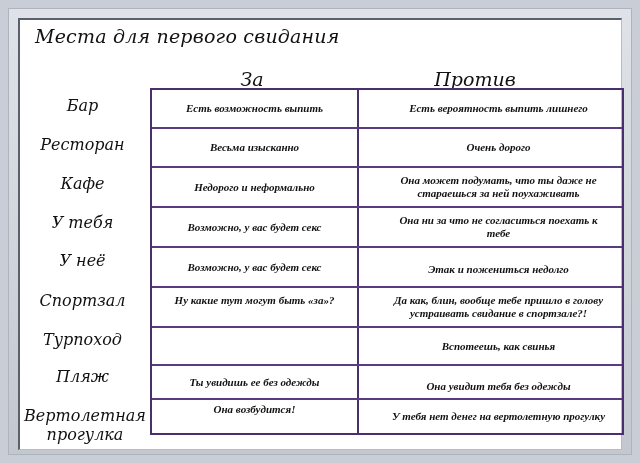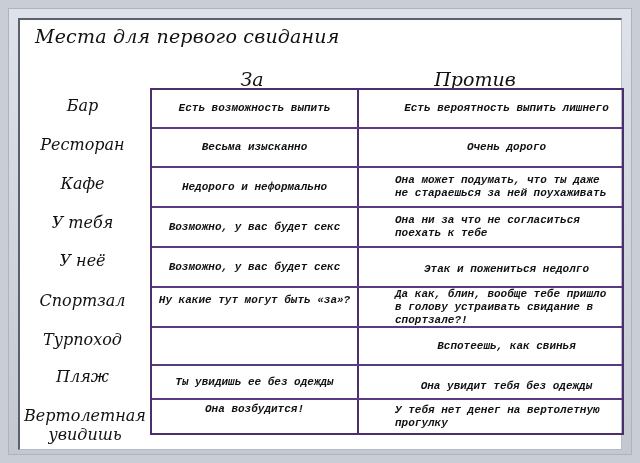--- a/index.html
+++ b/index.html
@@ -50,46 +50,46 @@
     box-sizing:border-box;
   }
   .vdiv {
     position:absolute; left:205px; top:0; bottom:0; width:2px; background:#4b2e6e;
   }
   .hline {
     position:absolute; left:0; right:0; height:2px; background:#5a3a80;
   }
   .cell {
     position:absolute; display:flex; align-items:center; justify-content:center;
-    text-align:left; font-family:Liberation Mono, monospace; font-style:italic;
+    text-align:center; font-family:Liberation Serif, serif; font-style:italic;
     font-weight:bold; font-size:11px; line-height:13px; color:#111;
     padding:0 4px; box-sizing:border-box;
   }
   .cell.pro { left:0; width:205px; }
-  .cell.con { left:207px; width:263px;padding-left:36px; }
+  .cell.con { left:199px; width:263px;padding-left:36px; }
 </style>
 </head>
 <body>
 
 <div class="frame">
   <div class="sheet">
     <div class="title">Места для первого свидания</div>
     <div class="colhead pro">За</div>
     <div class="colhead con">Против</div>
 
     <div class="rowlabels">
       <div class="rowlabel" style="top:76px">Бар</div>
       <div class="rowlabel" style="top:115px">Ресторан</div>
       <div class="rowlabel" style="top:154px">Кафе</div>
       <div class="rowlabel" style="top:193px">У тебя</div>
       <div class="rowlabel" style="top:231px">У неё</div>
       <div class="rowlabel" style="top:271px">Спортзал</div>
       <div class="rowlabel" style="top:310px">Турпоход</div>
       <div class="rowlabel" style="top:347px">Пляж</div>
-      <div class="rowlabel" style="top:386px; width:130px">Вертолетная увидишь</div>
+      <div class="rowlabel" style="top:386px; width:130px">Вертолетная прогулка</div>
     </div>
 
     <div class="grid">
       <div class="vdiv"></div>
       <div class="hline" style="top:37px"></div>
       <div class="hline" style="top:76px"></div>
       <div class="hline" style="top:116px"></div>
       <div class="hline" style="top:156px"></div>
       <div class="hline" style="top:196px"></div>
       <div class="hline" style="top:236px"></div>

